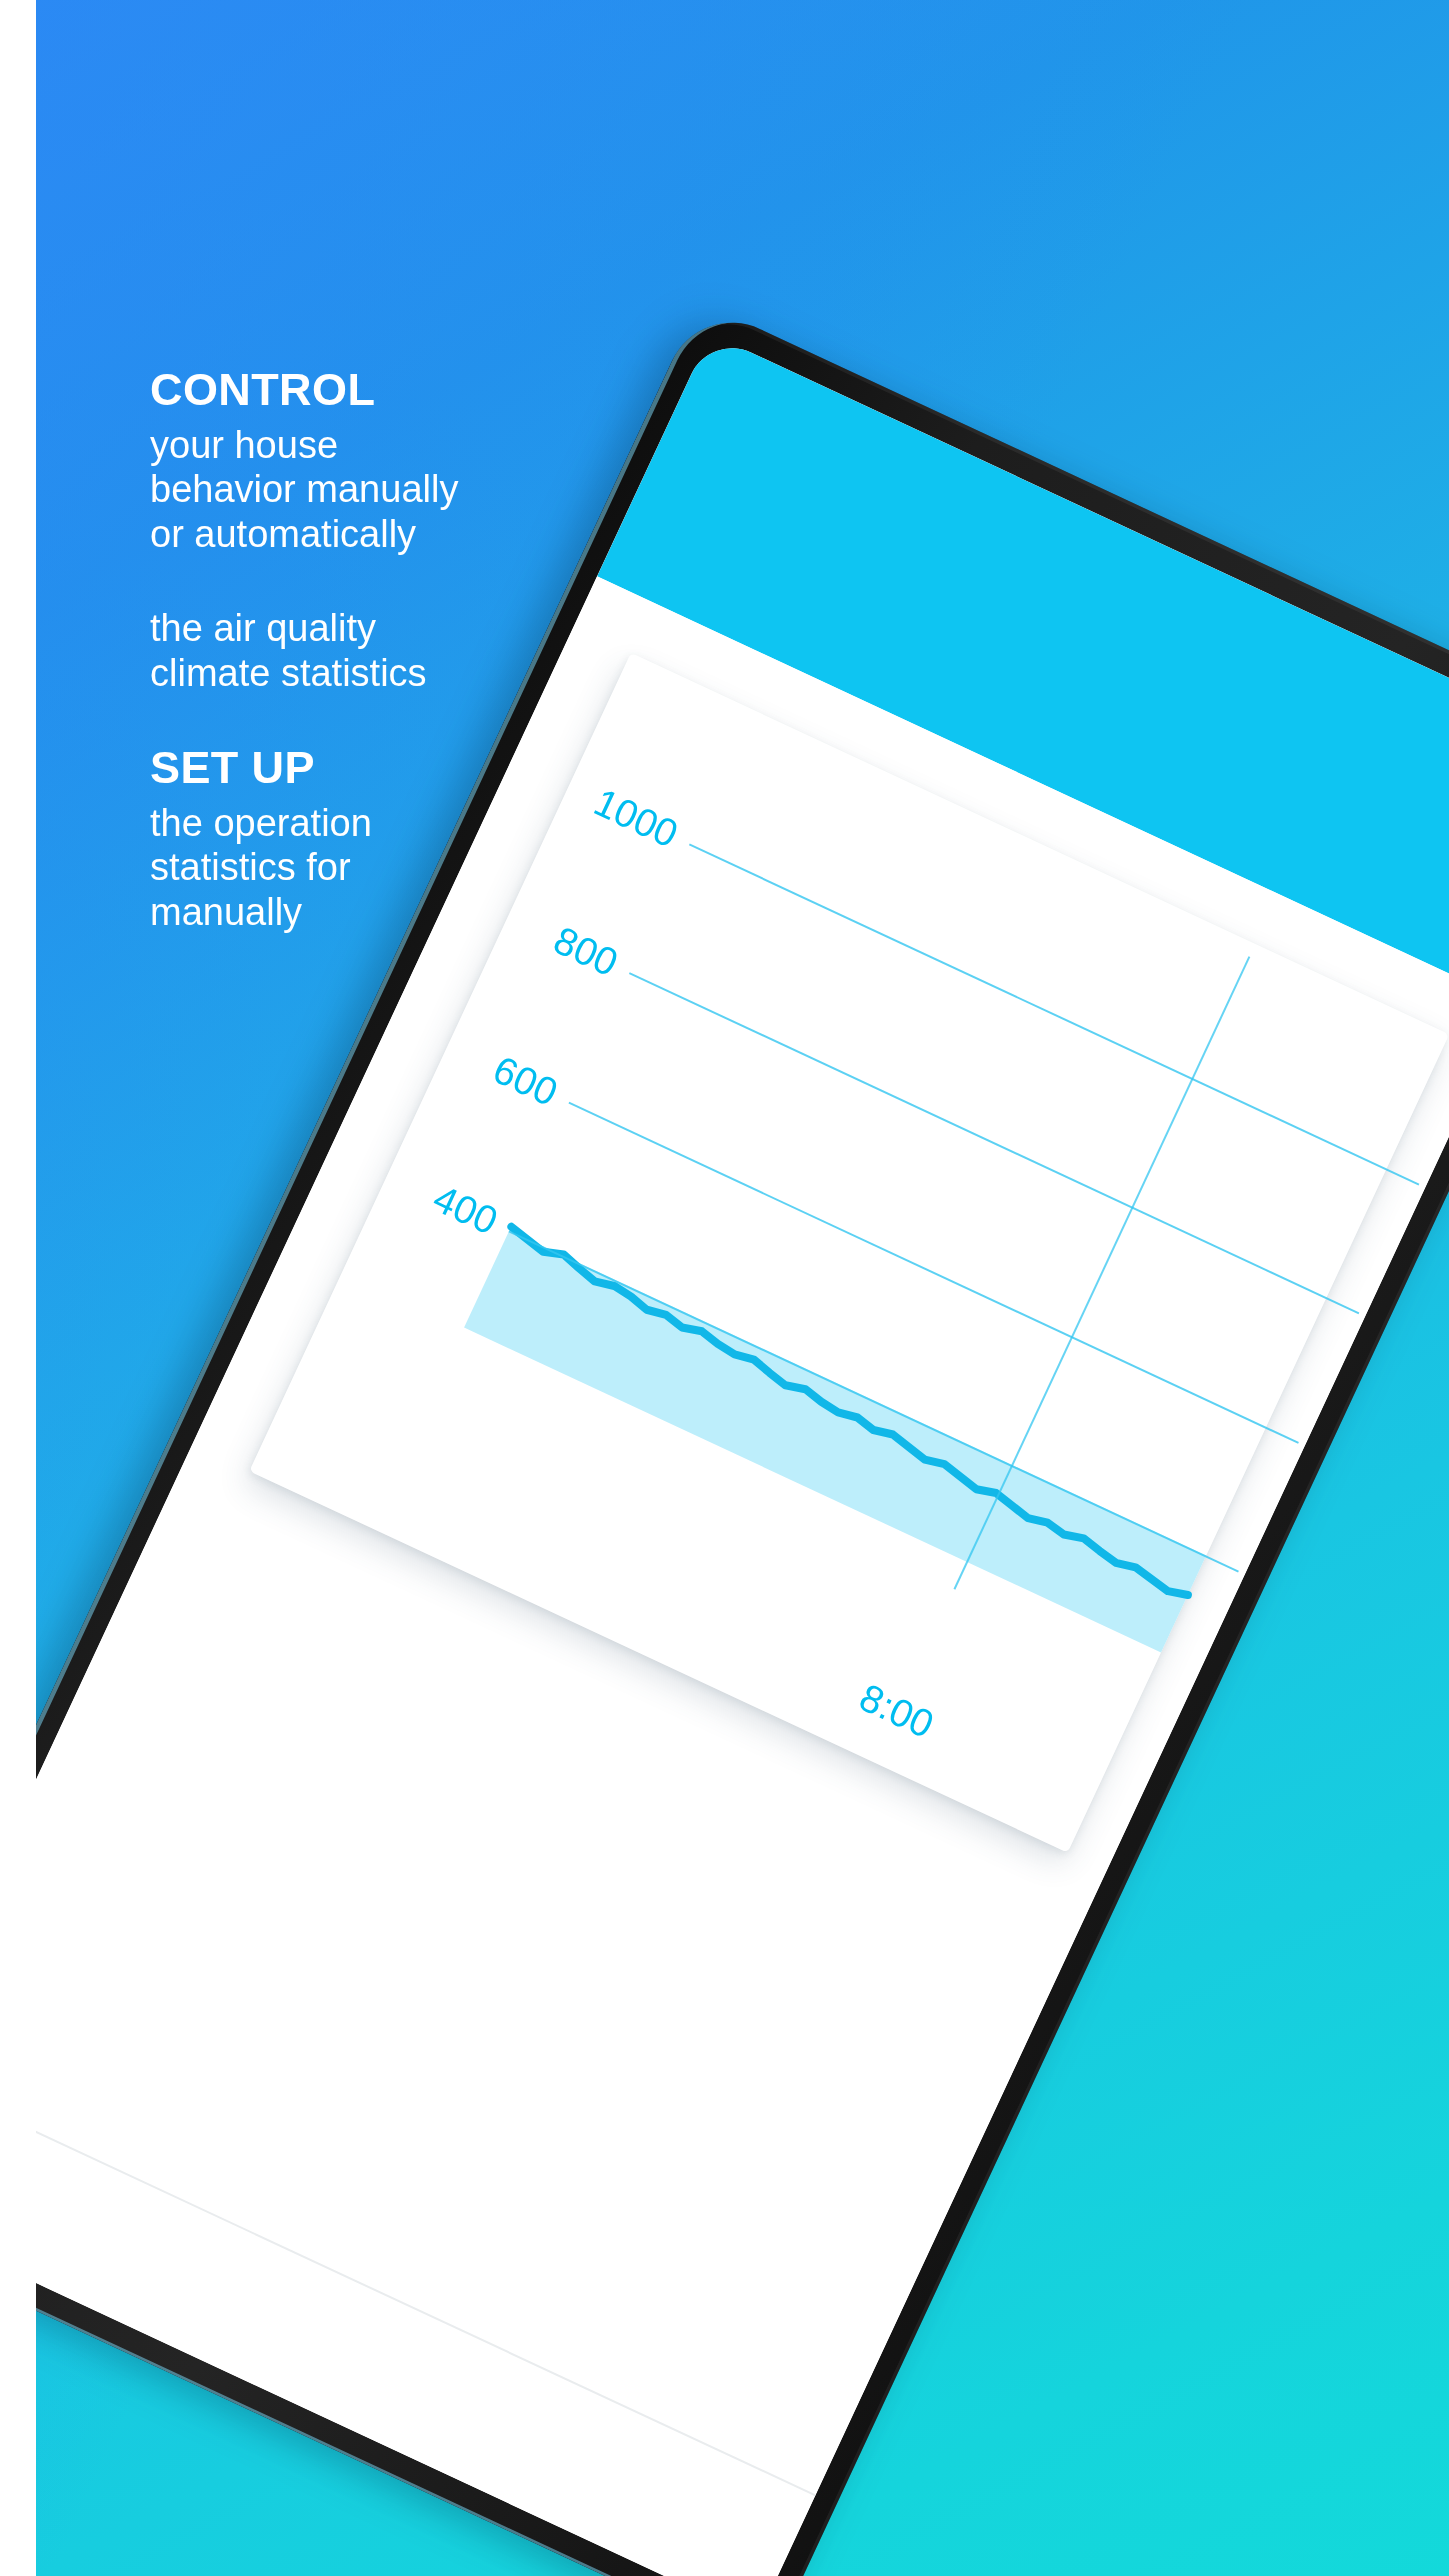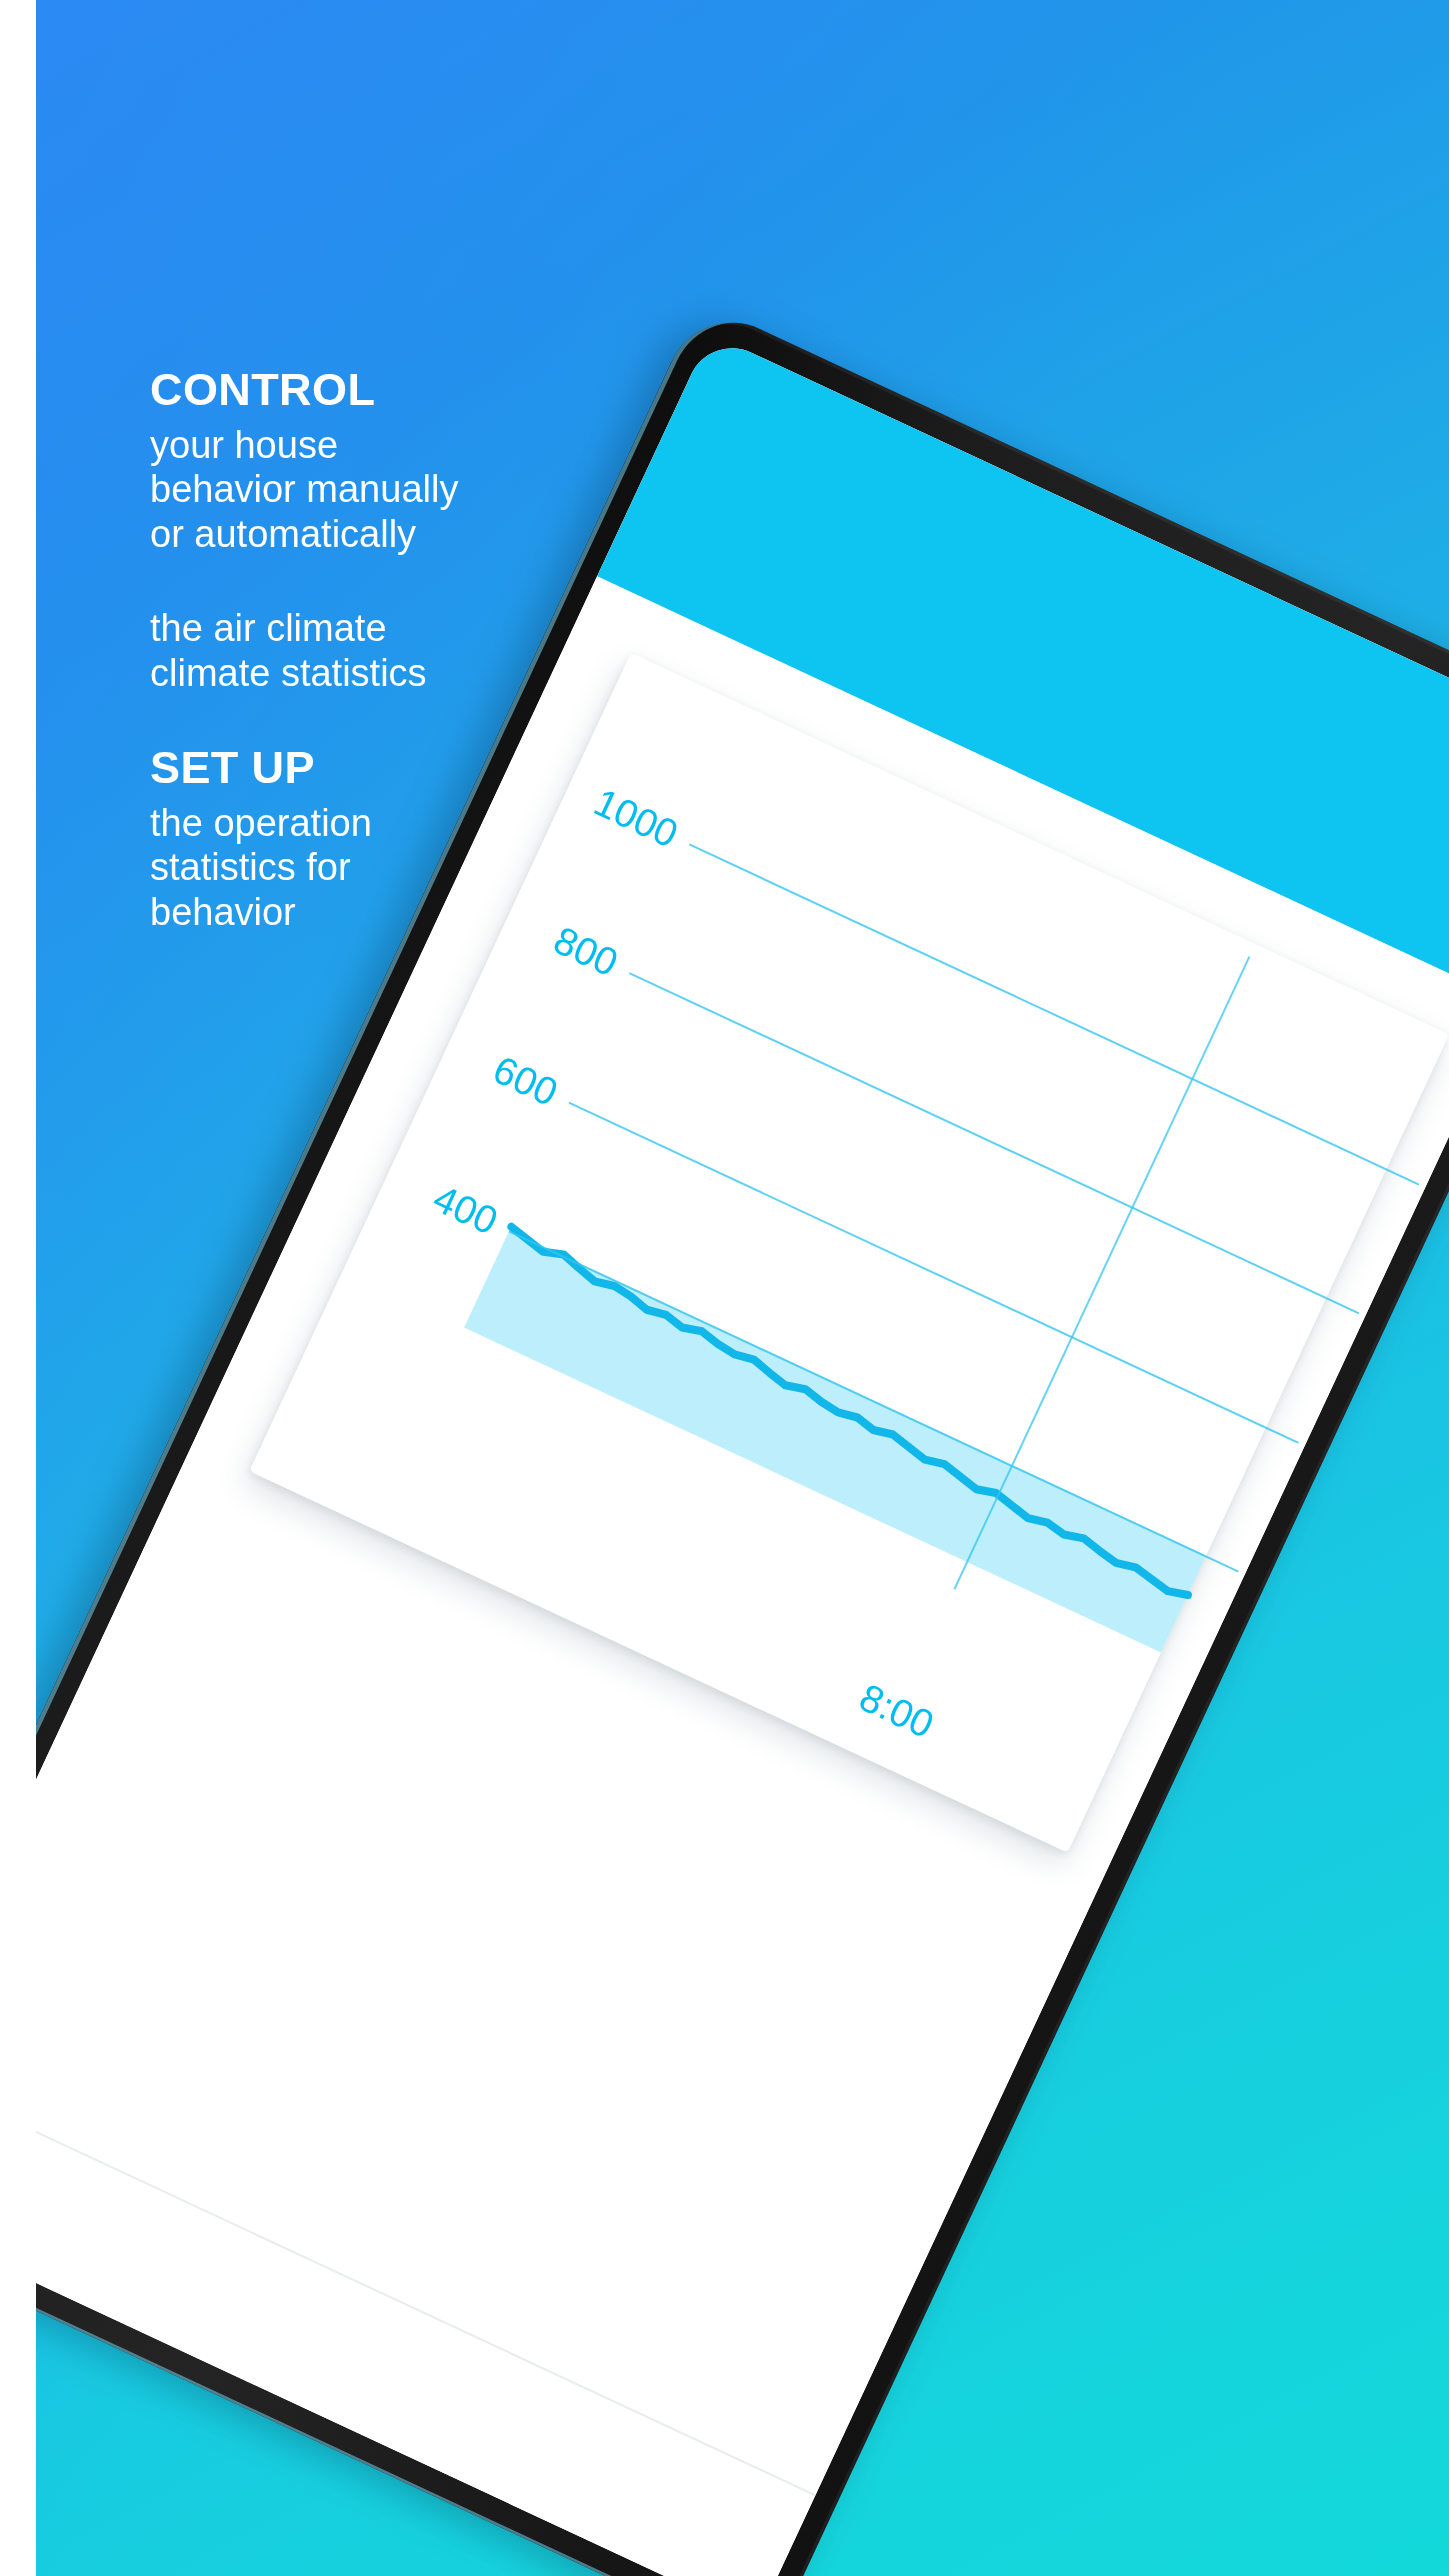--- a/index.html
+++ b/index.html
@@ -192,29 +192,29 @@
   <div id="copy">
 
     <div class="blk">
       <div class="blk-h">CONTROL</div>
       <div class="blk-l">your house</div>
       <div class="blk-l">behavior manually</div>
       <div class="blk-l">or automatically</div>
     </div>
 
     <div class="blk">
-      <div class="blk-l">the air climate</div>
+      <div class="blk-l">the air quality</div>
       <div class="blk-l">climate statistics</div>
     </div>
 
     <div class="blk">
       <div class="blk-h">SET UP</div>
       <div class="blk-l">the operation</div>
       <div class="blk-l">statistics for</div>
-      <div class="blk-l">behavior</div>
+      <div class="blk-l">manually</div>
     </div>
 
   </div>
 
   <div id="phone-wrap">
     <div id="phone-shadow"></div>
 
     <div id="phone-body">
       <div id="screen">
 

